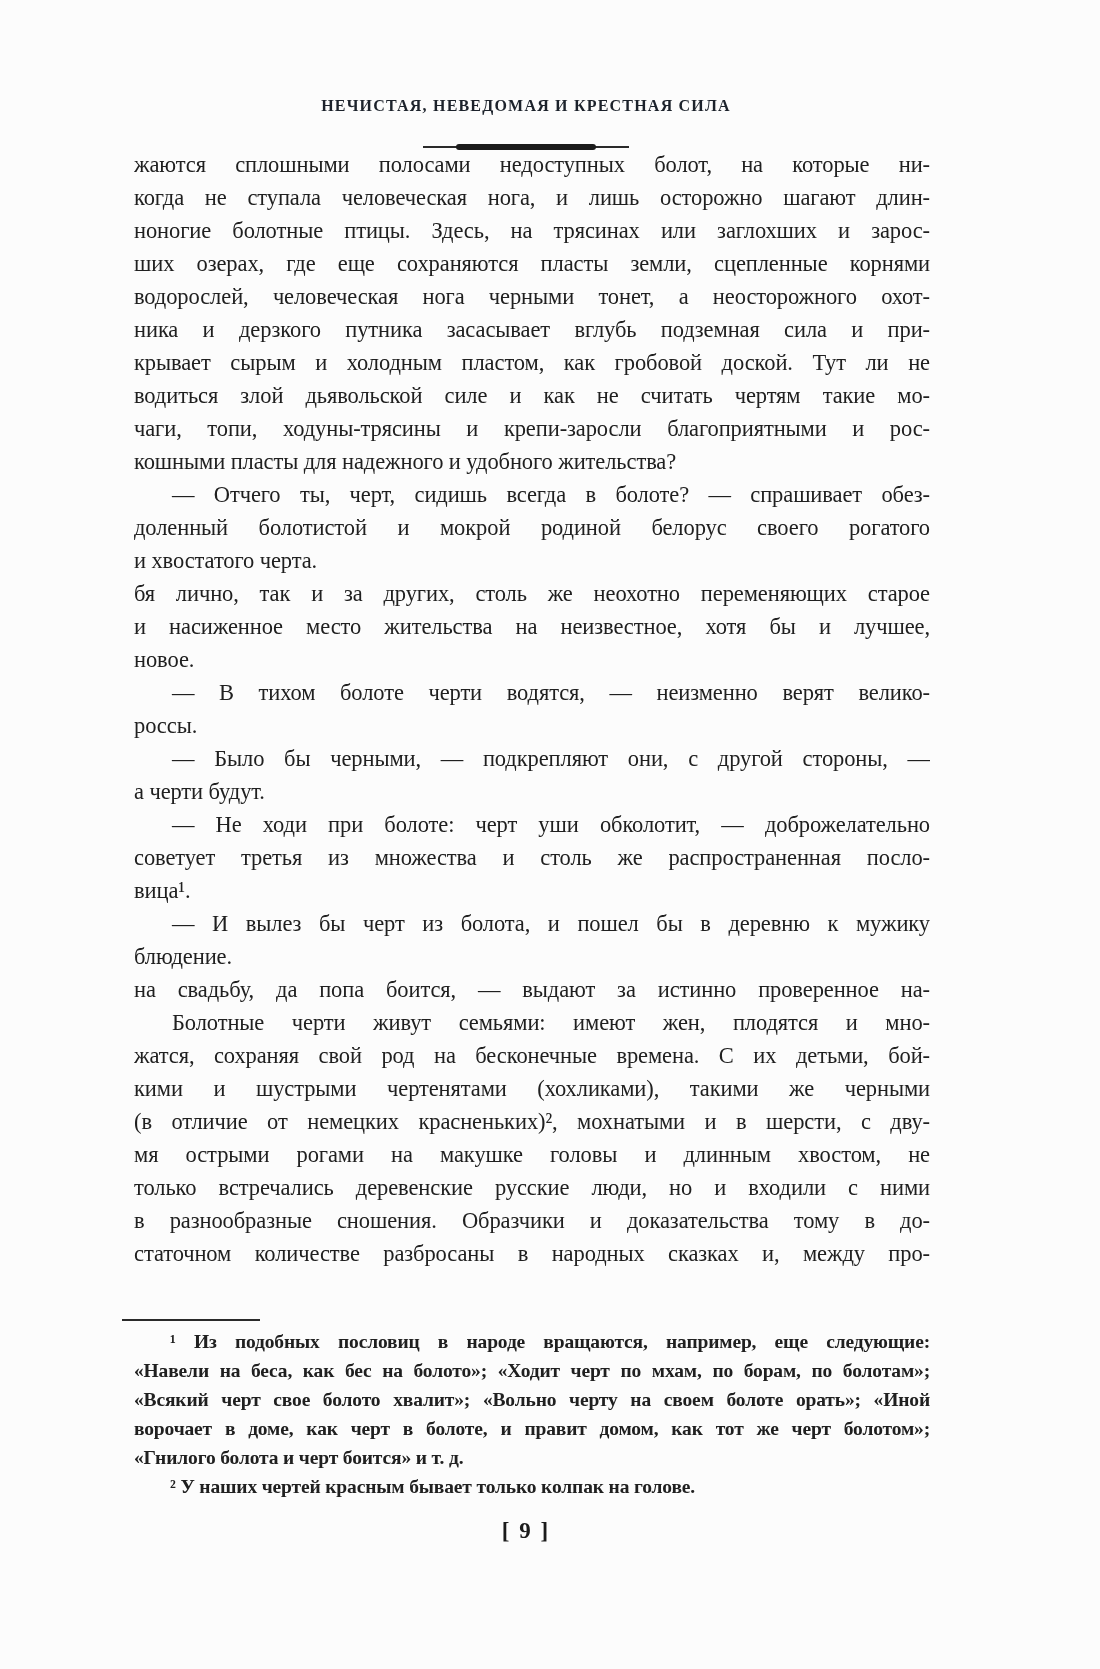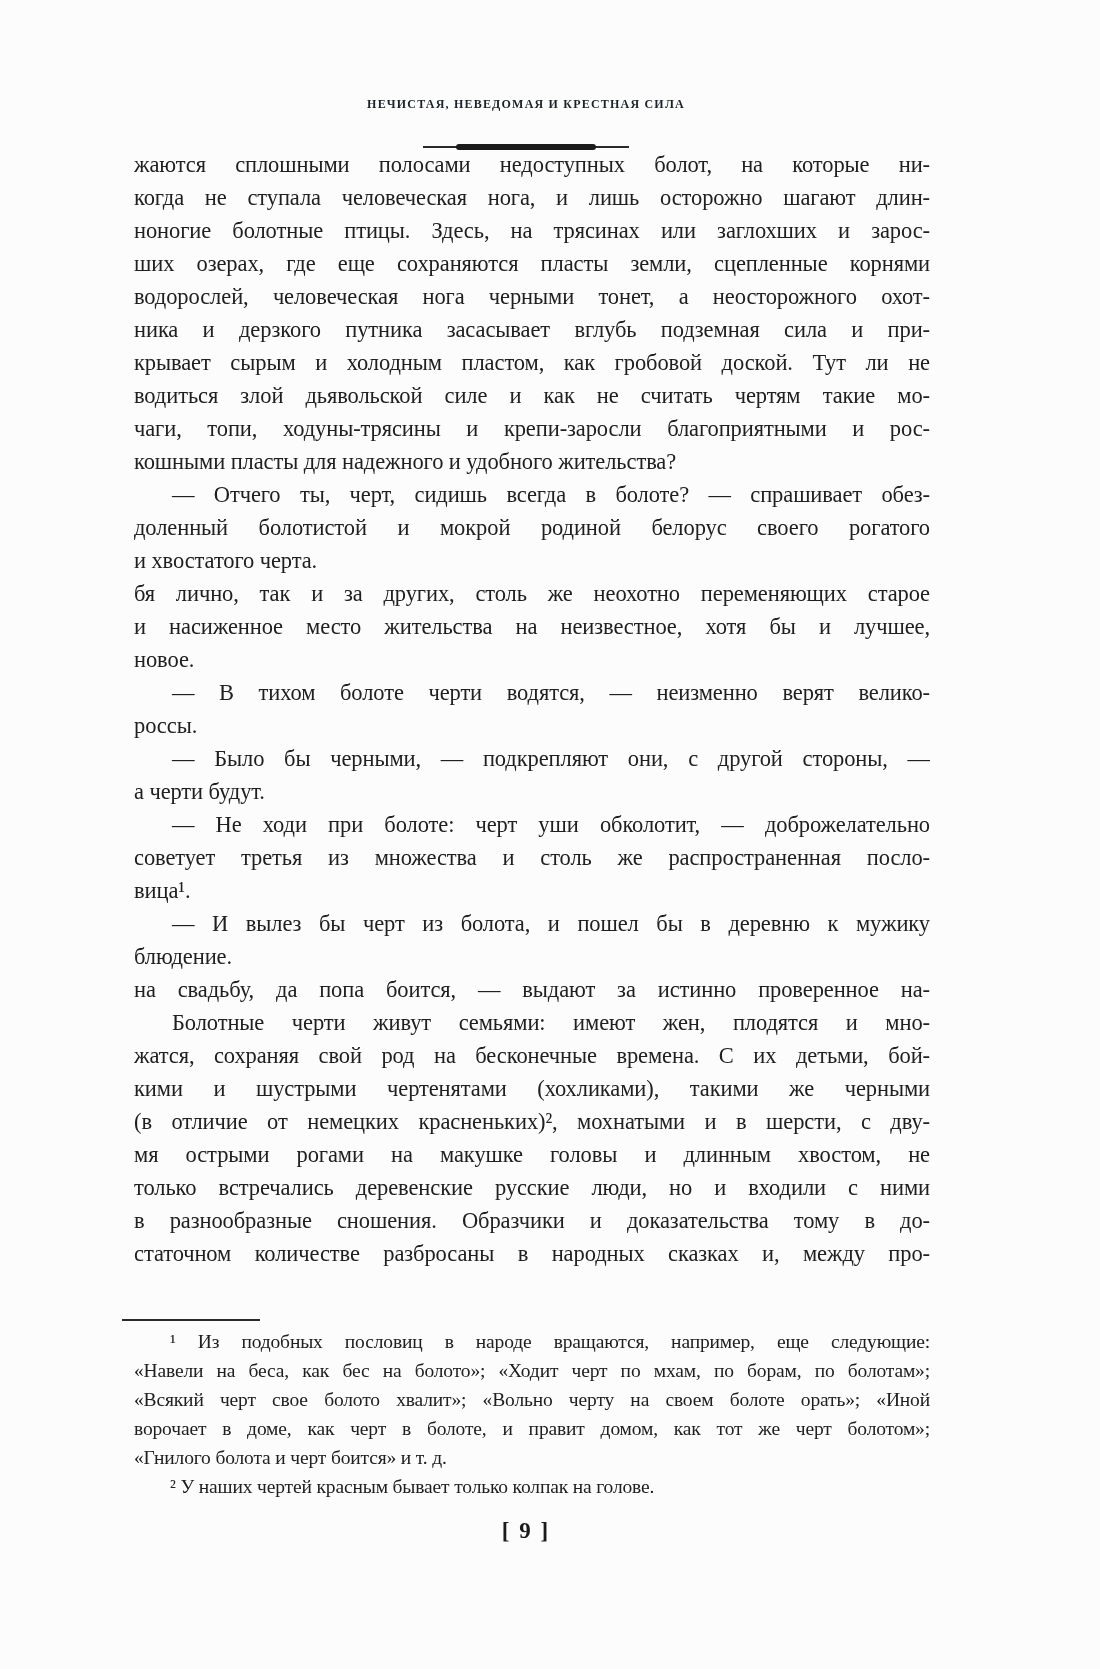--- a/index.html
+++ b/index.html
@@ -15,21 +15,21 @@
     font-family: "Liberation Serif", "DejaVu Serif", serif;
     color: #202020;
     overflow: hidden;
   }
   .running-head {
     position: absolute;
     top: 97px;
     left: 122px;
     width: 808px;
     text-align: center;
-    font-size: 12px;
+    font-size: 16px;
     font-weight: bold;
     letter-spacing: 1.2px;
     color: #1c222b;
     white-space: nowrap;
   }
   .divider {
     position: absolute;
     top: 140px;
     left: 122px;
     width: 808px;
@@ -86,20 +86,21 @@
     background: #2a2a2a;
   }
   .footnotes {
     position: absolute;
     top: 1327px;
     left: 122px;
     width: 808px;
     font-size: 19.5px;
     line-height: 29px;
     letter-spacing: -0.15px;
+    font-weight: bold;
   }
   .footnotes .line { height: 29px; }
   .footnotes .line.first { text-indent: 36px; }
   .page-number {
     position: absolute;
     top: 1518px;
     left: 122px;
     width: 808px;
     text-align: center;
     font-size: 23px;

